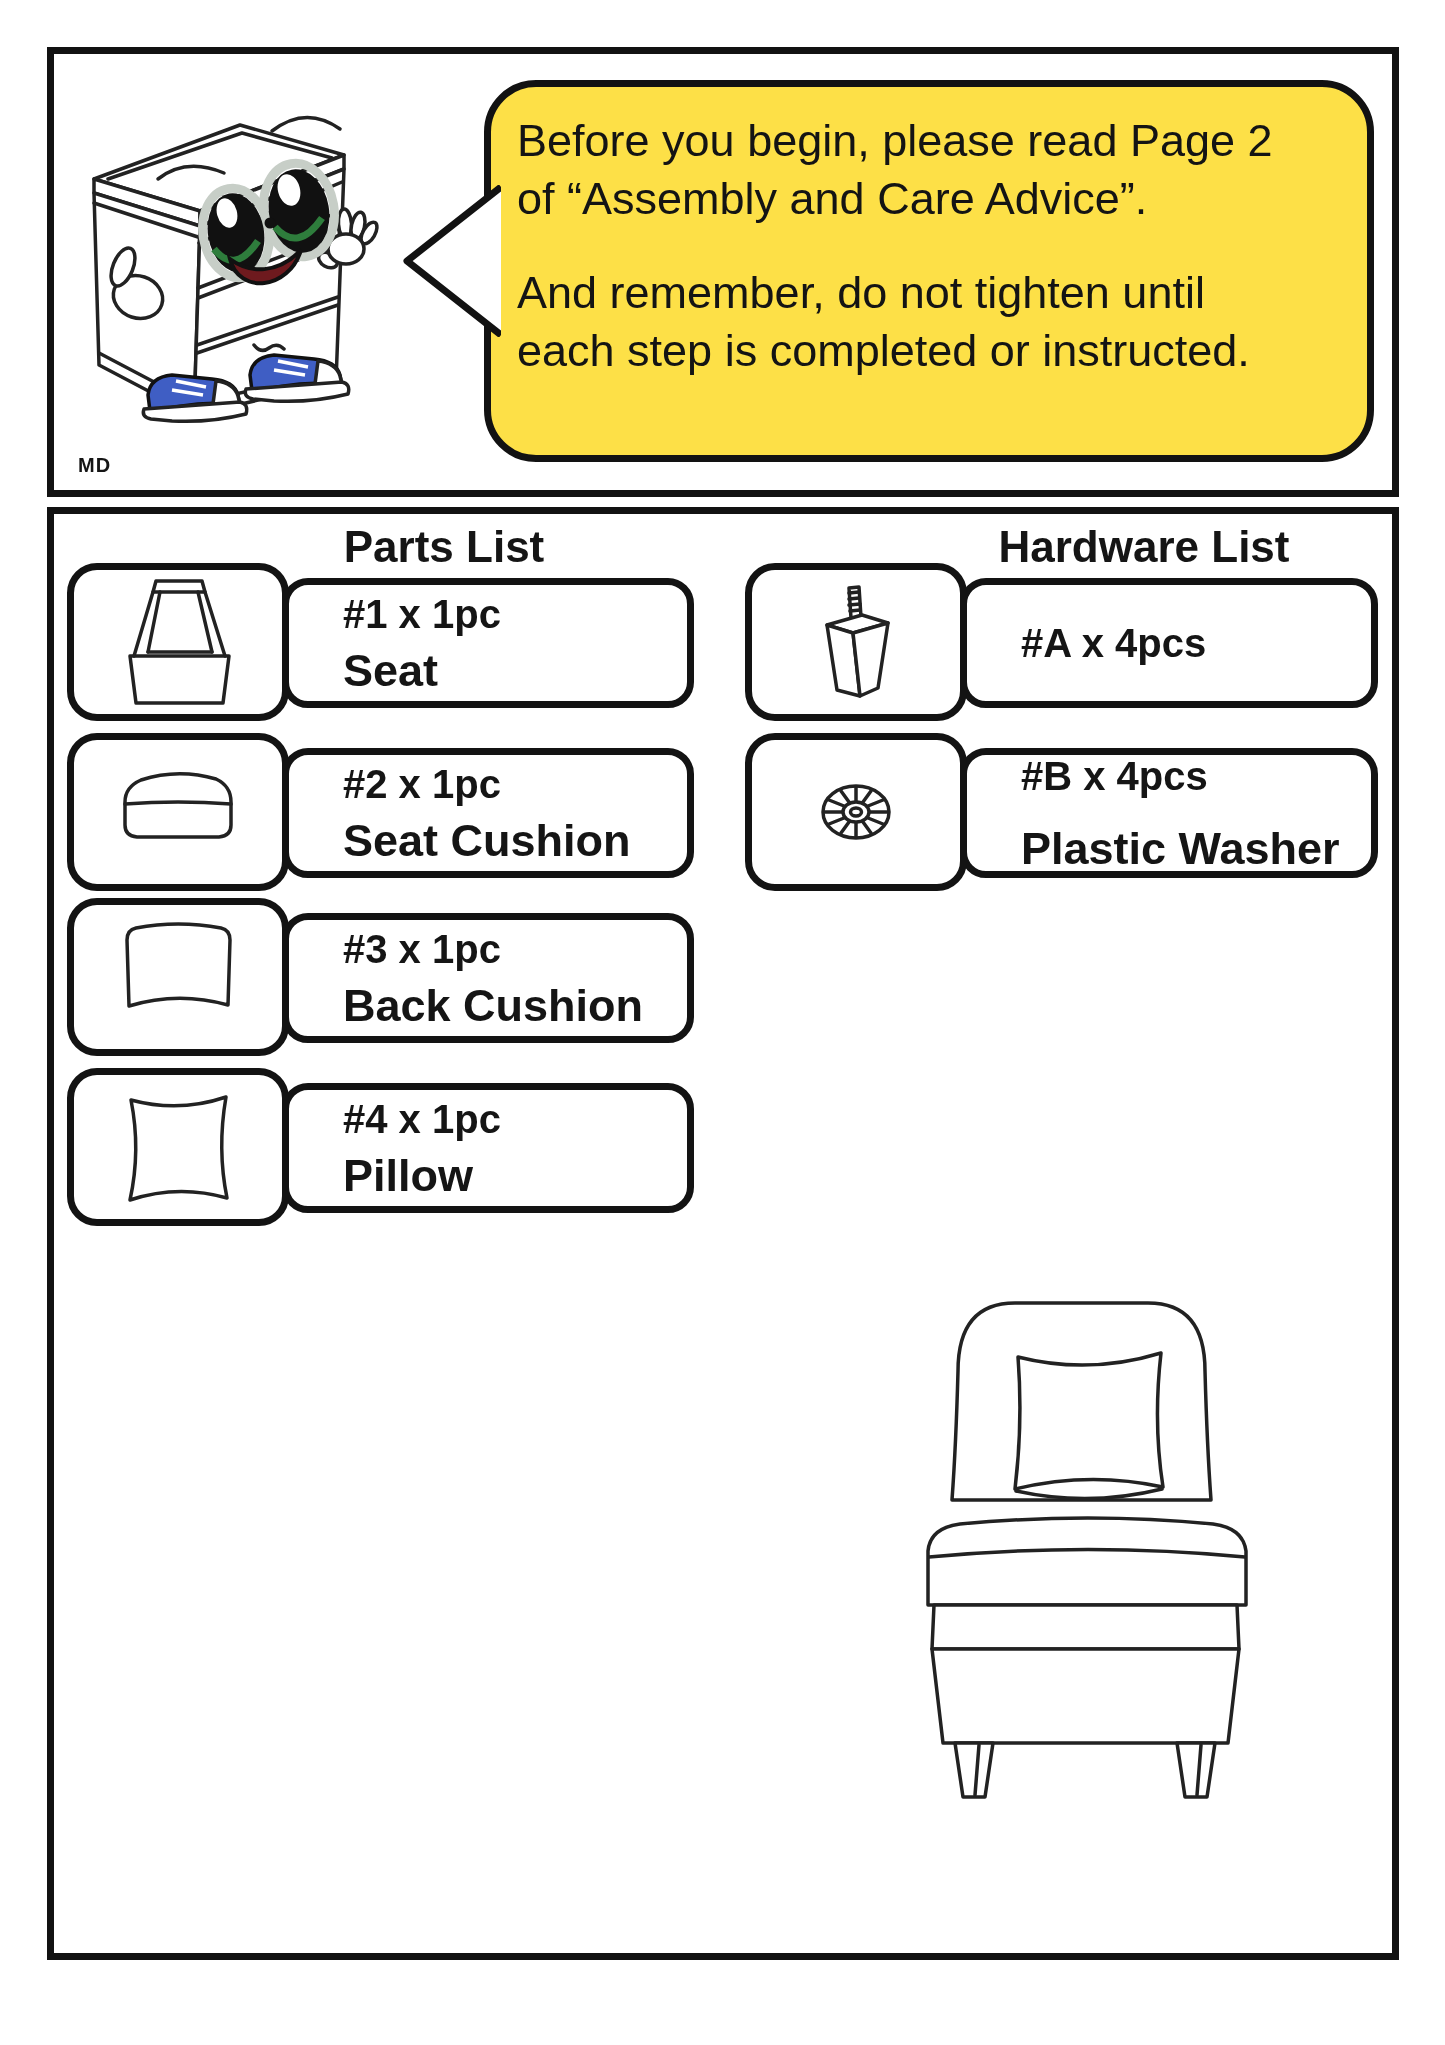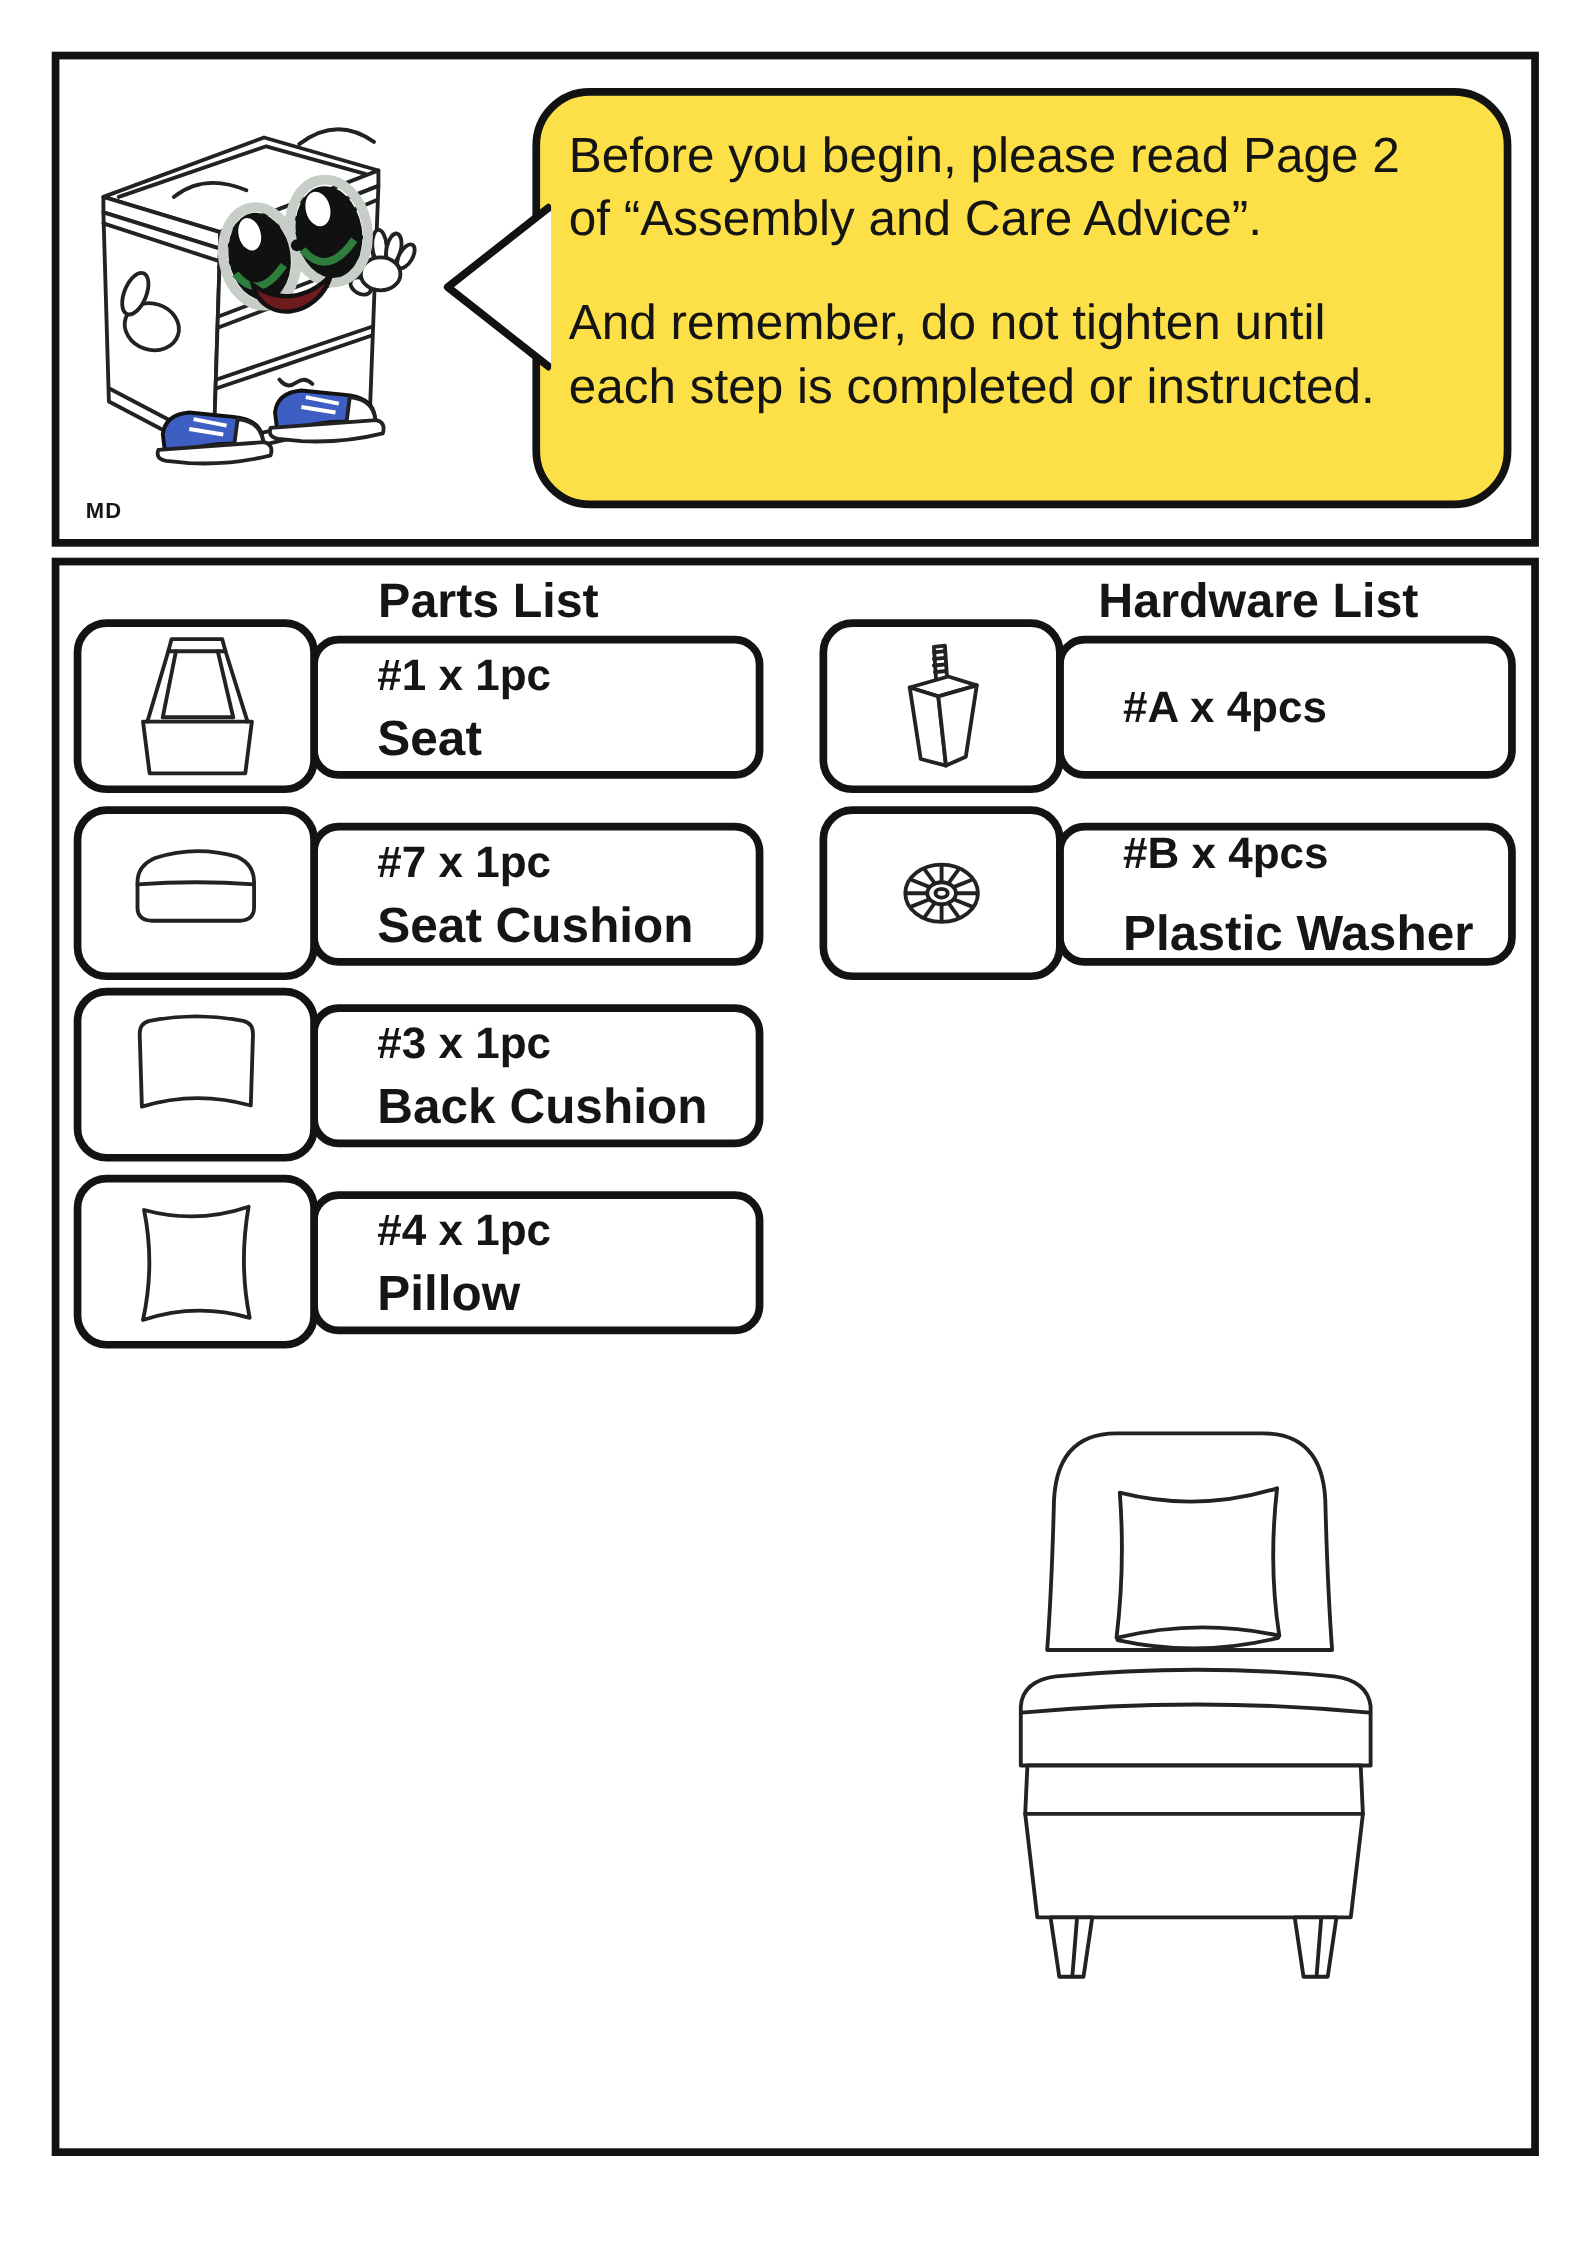--- a/index.html
+++ b/index.html
@@ -170,21 +170,21 @@
   </div>
 
   <div class="row prow" style="top:219px">
     <div class="icon-box">
       <svg width="156" height="140" viewBox="0 0 150 140">
         <path class="ln" d="M22,60 Q22,45 38,38 Q75,26 113,37 Q128,44 128,60 L128,83 Q128,94 116,95 L34,95 Q22,94 22,83 Z"></path>
         <path class="ln" d="M22,62 Q75,58 128,62"></path>
       </svg>
     </div>
     <div class="label-box">
-      <div class="qty-line">#7 x 1pc</div>
+      <div class="qty-line">#2 x 1pc</div>
       <div class="name-line">Seat Cushion</div>
     </div>
   </div>
 
   <div class="row prow" style="top:384px">
     <div class="icon-box">
       <svg width="156" height="140" viewBox="0 0 150 140">
         <path class="ln" d="M33,21 Q75,13 118,21 Q127,23 127,33 L125,98 Q75,84 26,99 L24,33 Q24,23 33,21 Z"></path>
       </svg>
     </div>

